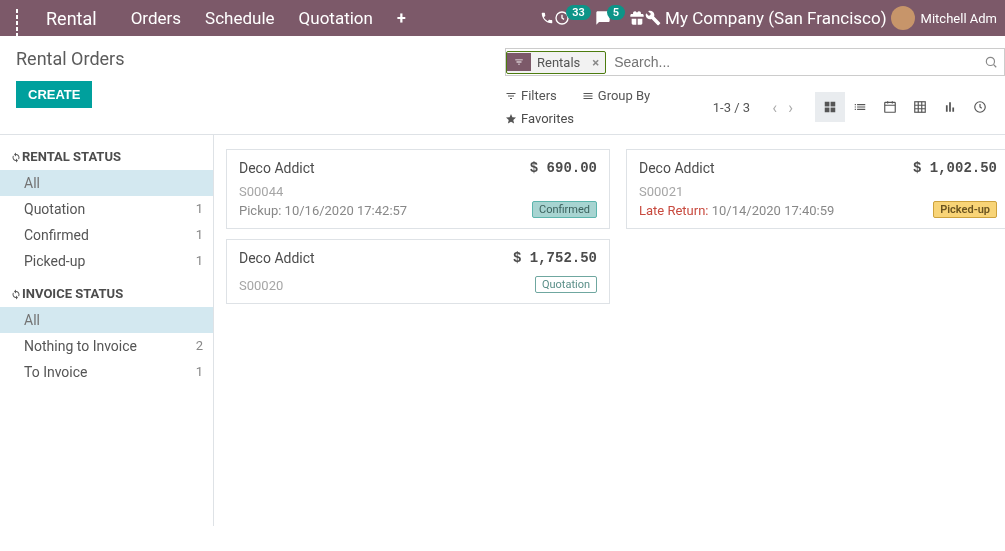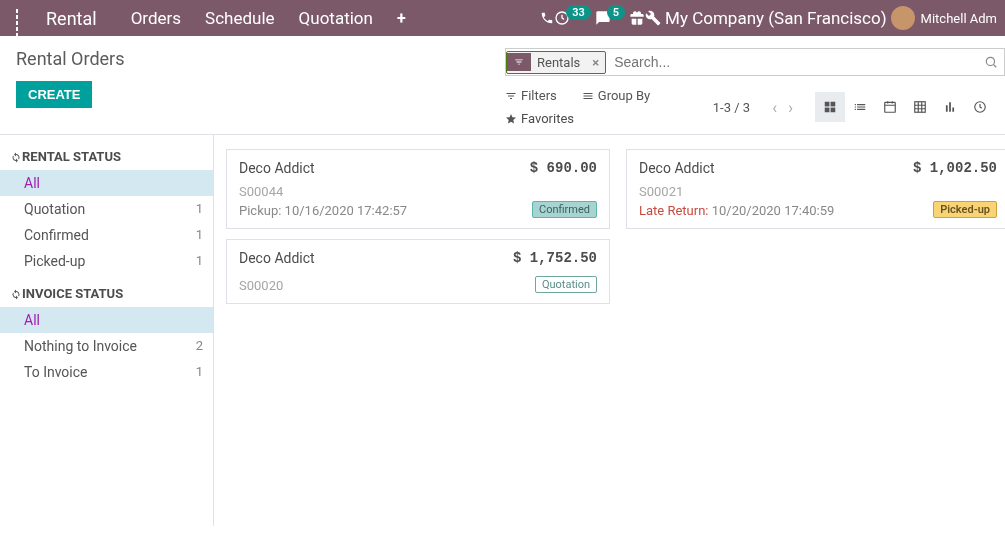--- a/index.html
+++ b/index.html
@@ -42,21 +42,21 @@
     .view-switch { display: flex; }
     .view-btn { width: 30px; height: 30px; display: flex; align-items: center; justify-content: center; cursor: pointer; color: #555;}
     .view-btn.active { background: #e9ecef; }
     
     
     .main { display: flex; height: calc(100vh - 160px);}
     .sidebar { width: 214px; border-right: 1px solid #dee2e6; padding: 8px 0; }
     .side-section { margin-bottom: 6px;}
     .side-header { display: flex; align-items: center; padding: 6px 10px; color: #4c4c4c; font-weight: 700; font-size: 13px;}
     .side-item { display: flex; padding: 5px 10px 5px 24px; color: #555; cursor: pointer; font-size: 14px;}
-    .side-item.active { background: #d3e8f0; color: #a21caf; border-left: 3px solid transparent; padding-left: 21px;}
+    .side-item.active { background: #d3e8f0; color: #737373; border-left: 3px solid transparent; padding-left: 21px;}
     .side-item .cnt { margin-left: auto; color: #888; font-size: 13px;}
     
     .content { flex: 1; padding: 14px 12px; display: flex; gap: 16px; overflow: auto;}
     .kanban-col { width: 384px; flex-shrink: 0;}
     .card { border: 1px solid #dee2e6; background: #fff; padding: 10px 12px; margin-bottom: 10px;}
     .card-top { display: flex; justify-content: space-between; align-items: start;}
     .card-title { font-size: 14px; color: #4c4c4c;}
     .card-price { font-size: 14px; color: #4c4c4c; font-weight: 600; font-family: Liberation Mono, monospace;}
     .card-num { color: #a6a6a6; font-size: 13px; margin-top: 8px;}
     .card-bottom { display: flex; justify-content: space-between; align-items: end; margin-top: 2px;}
@@ -297,19 +297,19 @@
       </div>
     </div>
     <div class="kanban-col">
       <div class="card">
         <div class="card-top">
           <span class="card-title">Deco Addict</span>
           <span class="card-price">$ 1,002.50</span>
         </div>
         <div class="card-num">S00021</div>
         <div class="card-bottom">
-          <span class="card-date"><span class="late">Late Return:</span> <span>10/20/2020 17:40:59</span></span>
+          <span class="card-date"><span class="late">Late Return:</span> <span>10/14/2020 17:40:59</span></span>
           <span class="tag tag-picked">Picked-up</span>
         </div>
       </div>
     </div>
   </div>
 </div>
 
 </body></html>

